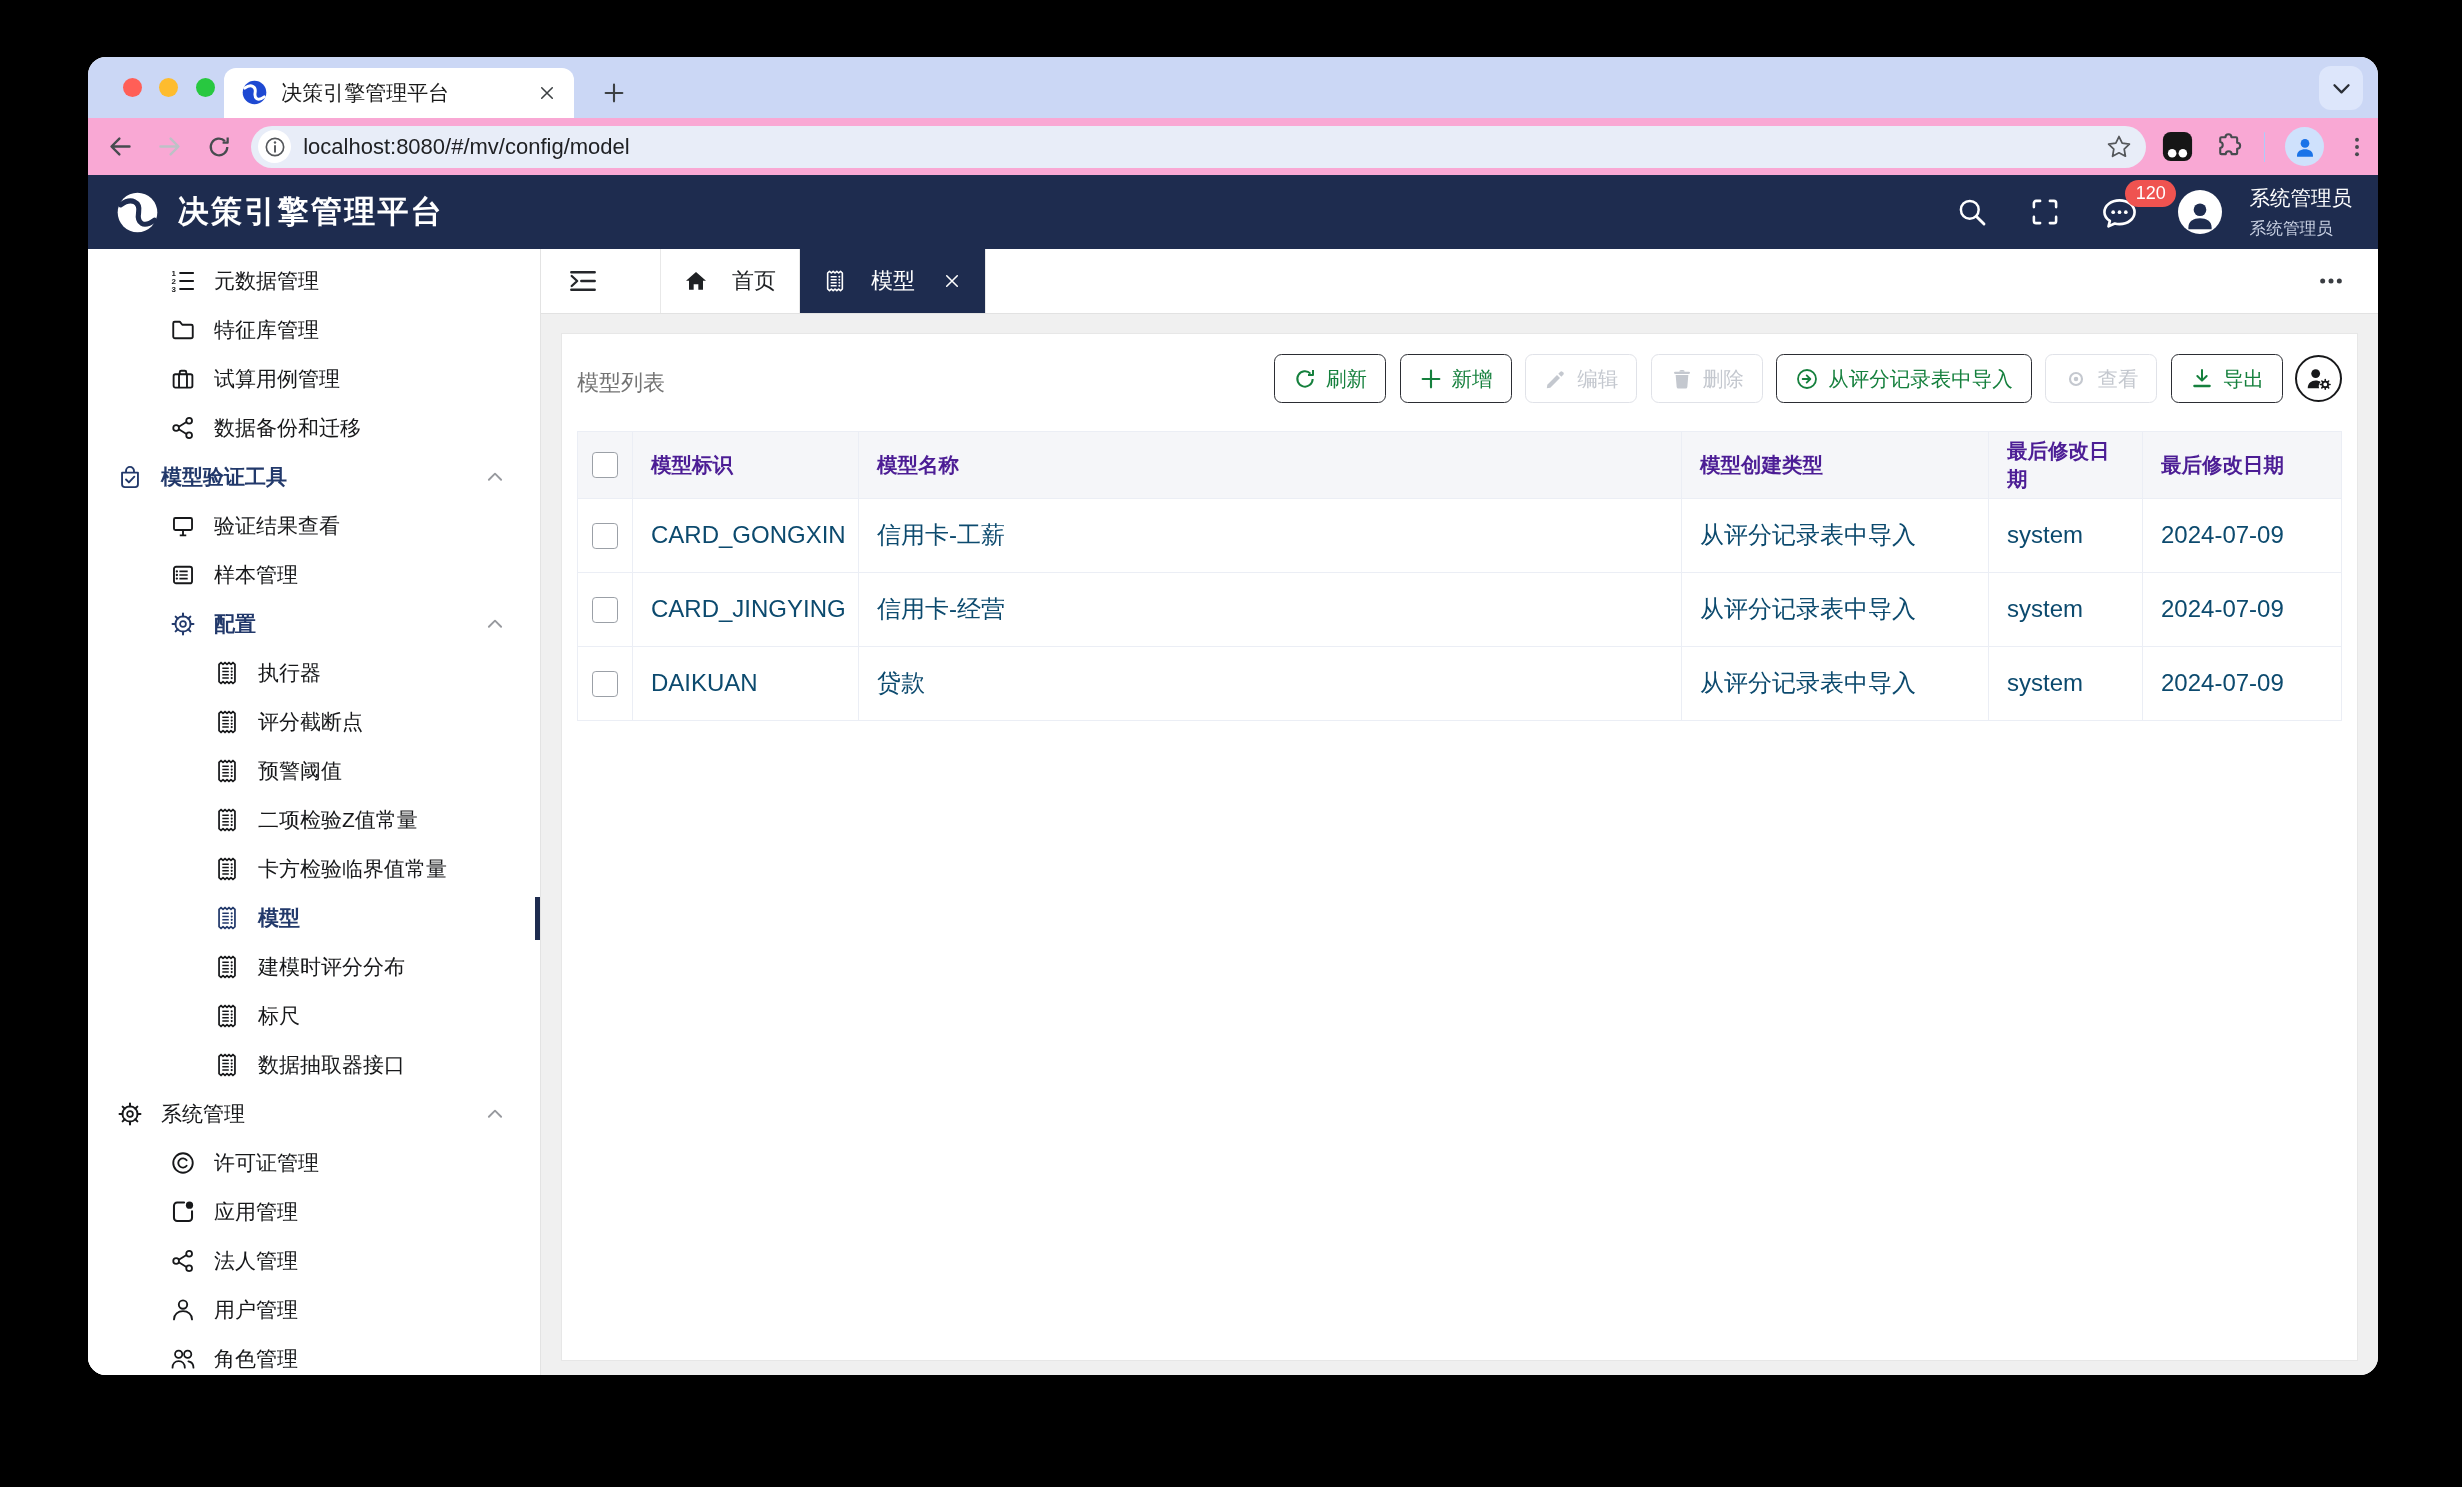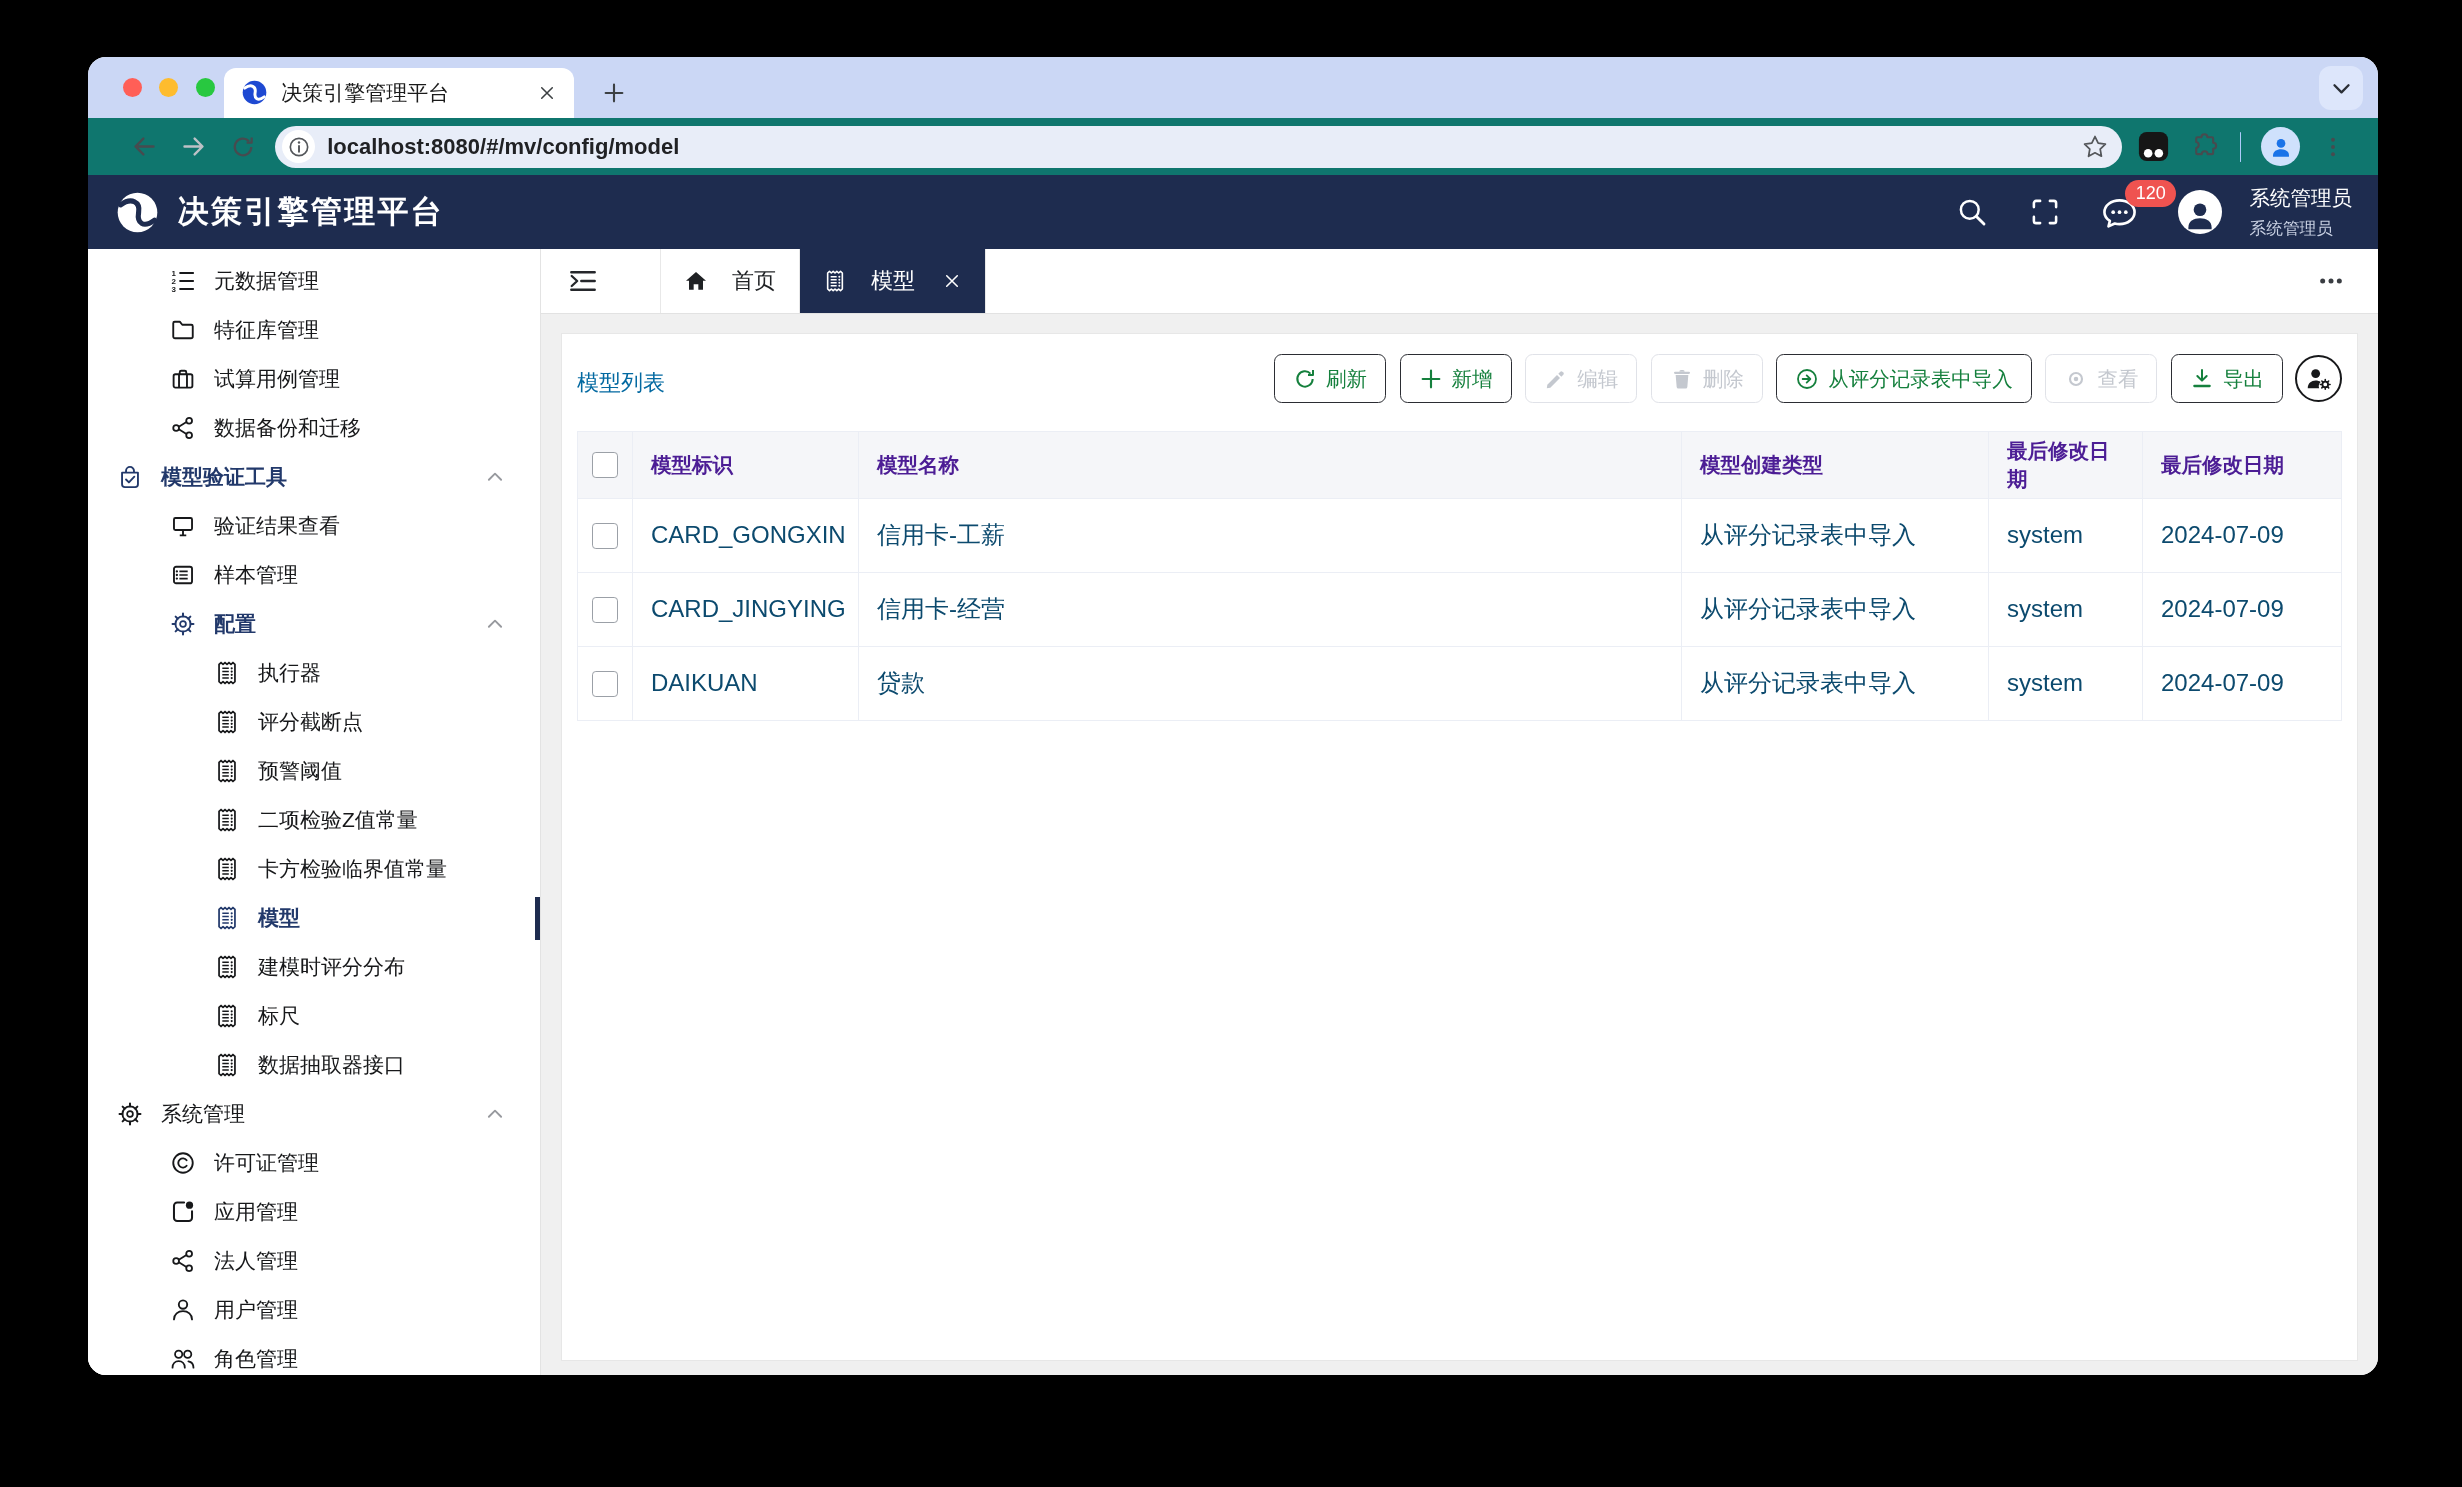--- a/index.html
+++ b/index.html
@@ -16,21 +16,21 @@
   .light { width:19px; height:19px; border-radius:50%; }
   .tab-active { position:absolute; left:136px; top:10.6px; width:350px; height:50px; background:#fff;
     border-radius:12px 12px 0 0; display:flex; align-items:center; gap:13.6px; padding:0 16.7px; }
   .tab-title { font-size:21px; color:#1b1b1b; flex:1; white-space:nowrap; overflow:hidden; }
   .newtab-btn { position:absolute; left:506px; top:16.7px; width:39px; height:39px; border-radius:9px;
     display:flex; align-items:center; justify-content:center; color:#3c4043; }
   .tabsearch-btn { position:absolute; right:15px; top:9px; width:44px; height:44px; border-radius:12px;
     background:#dde6fb; display:flex; align-items:center; justify-content:center; color:#2b2f36; }
 
   
-  .btoolbar { height:57px; background:#0f766e; display:flex; align-items:center; padding:0 32px; flex:none;font-weight:bold; }
+  .btoolbar { height:57px; background:#f9a8d4; display:flex; align-items:center; padding:0 8px; flex:none; }
   .nav-ic { width:49px; height:49px; display:flex; align-items:center; justify-content:center; border-radius:50%; color:#474b4f; flex:none; }
   .nav-ic.dis { color:#bdc1c6; }
   .urlbar { flex:1; height:42px; background:#e8edf8; border-radius:21px; margin:0 10.6px 0 7.6px;
     display:flex; align-items:center; padding:0 13.6px 0 7.6px; min-width:0; }
   .info-chip { width:33px; height:33px; border-radius:50%; background:#fff; display:flex; align-items:center; justify-content:center; color:#54575b; flex:none; }
   .url-text { font-size:22px; color:#202124; margin-left:12px; flex:1; white-space:nowrap; overflow:hidden; }
   .star-ic { color:#54575b; flex:none; }
   .tb-right { display:flex; align-items:center; gap:20px; margin-left:3px; }
   .ext-sq { width:35px; height:35px; }
   .sep-v { width:1.5px; height:30px; background:#aecbfa; border-radius:0.8px; }
@@ -70,21 +70,21 @@
   .vtab:first-child { border-left:0.8px solid #e8e8e8; }
   .vtab.active { background:#1e2c4f; color:#fff; }
   .vtab .tic { width:24px; height:24px; }
   .tab-x { width:20px; height:20px; margin-left:3px; }
   .tabrow-kebab { margin-left:auto; margin-right:32px; color:#3a3d42; }
 
   .content { flex:1; padding:19px 20px 13.6px 20px; min-height:0; }
   .card { background:#fff; height:100%; border:0.8px solid #e7e7e7; padding:10.6px 15px 0 15px; }
 
   .panel-head { height:68px; display:flex; align-items:center; }
-  .panel-title { font-size:22px; color:#0369a1;margin-top:8px; }
+  .panel-title { font-size:22px; color:#737373;margin-top:8px; }
   .actions { margin-left:auto; display:flex; align-items:center; }
   .btn { height:49px; display:inline-flex; align-items:center; gap:9px; padding:0 18px; margin-left:13.6px;
     background:#fff; border:1.9px solid #2b2d33; border-radius:7.6px; font-size:20.5px; color:#15803d; cursor:pointer;
     font-family:inherit; white-space:nowrap; }
   .btn .bic { width:24px; height:24px; }
   .btn.dis { border-color:#e0e2e8; color:#c4c8cf; cursor:default; }
   .icbtn { width:47px; height:47px; border:2.3px solid #17181a; border-radius:50%; background:#fff; margin-left:12px;
     display:flex; align-items:center; justify-content:center; color:#17181a; cursor:pointer; }
 
   table.grid { width:100%; border-collapse:collapse; margin-top:18px; table-layout:fixed; }

